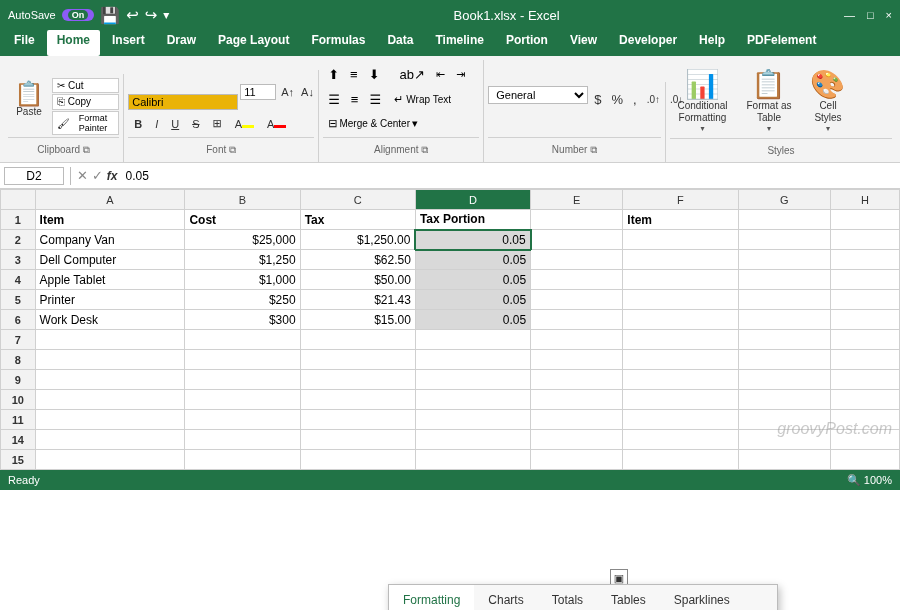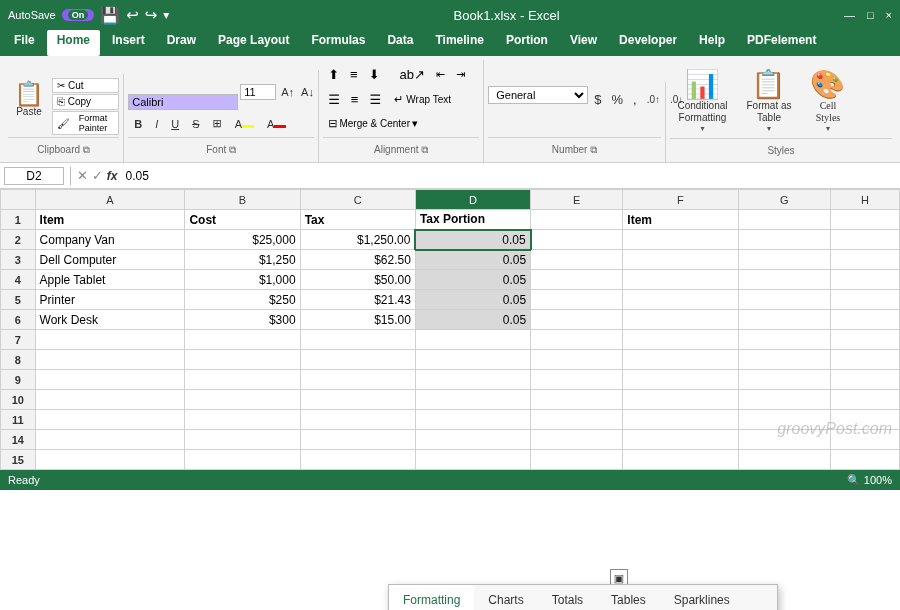--- a/index.html
+++ b/index.html
@@ -87,21 +87,21 @@
       font-size: 11px;
       color: #333;
     }
     .paste-icon { font-size: 24px; line-height: 1; }
     .small-btns { display: flex; flex-direction: column; gap: 1px; }
     .small-btn { font-size: 10px; padding: 1px 4px; background: #fff; border: 1px solid #ccc; cursor: pointer; display: flex; align-items: center; gap: 2px; }
 
     
     .font-group { min-width: 200px; }
     .font-row { display: flex; align-items: center; gap: 2px; margin-bottom: 2px; }
-    .font-select { font-size: 11px; border: 1px solid #bbb; padding: 1px 3px; background: #c4b5fd; width: 110px; margin-top: 20px; }
+    .font-select { font-size: 11px; border: 1px solid #bbb; padding: 1px 3px; background: #eab308; width: 110px; margin-top: 20px; }
     .size-select { font-size: 11px; border: 1px solid #bbb; padding: 1px 3px; background: #fff; width: 36px; }
     .size-btns { display: flex; gap: 1px; }
     .size-btn { font-size: 11px; padding: 0 3px; background: transparent; border: none; cursor: pointer; color: #333; }
     .format-btns { display: flex; gap: 1px; }
     .fmt-btn { font-size: 11px; padding: 2px 5px; background: transparent; border: 1px solid transparent; cursor: pointer; color: #333; border-radius: 2px; }
     .color-bar { display: inline-block; width: 12px; height: 3px; background: red; margin-top: 1px; }
     .highlight-bar { display: inline-block; width: 12px; height: 3px; background: yellow; margin-top: 1px; }
 
     
     .align-group { min-width: 160px; }
@@ -372,21 +372,21 @@
         <span class="ribbon-btn-label" style="text-align:center; line-height:1.2;">Conditional<br>Formatting</span>
         <span class="ribbon-btn-arrow">▾</span>
       </div>
       <div class="ribbon-btn-group" style="min-width:60px;">
         <span class="ribbon-big-icon">📋</span>
         <span class="ribbon-btn-label" style="text-align:center; line-height:1.2;">Format as<br>Table</span>
         <span class="ribbon-btn-arrow">▾</span>
       </div>
       <div class="ribbon-btn-group" style="min-width:50px;">
         <span class="ribbon-big-icon">🎨</span>
-        <span class="ribbon-btn-label" style="text-align:center; line-height:1.2;font-family:Liberation Serif, serif;">Cell<br>Styles</span>
+        <span class="ribbon-btn-label" style="text-align:center; line-height:1.2;">Cell<br>Styles</span>
         <span class="ribbon-btn-arrow">▾</span>
       </div>
     </div>
     <div class="ribbon-group-label">Styles</div>
   </div>
 
 </div>
 
 <div class="formula-bar">
   <input class="cell-ref" value="D2" style="">

